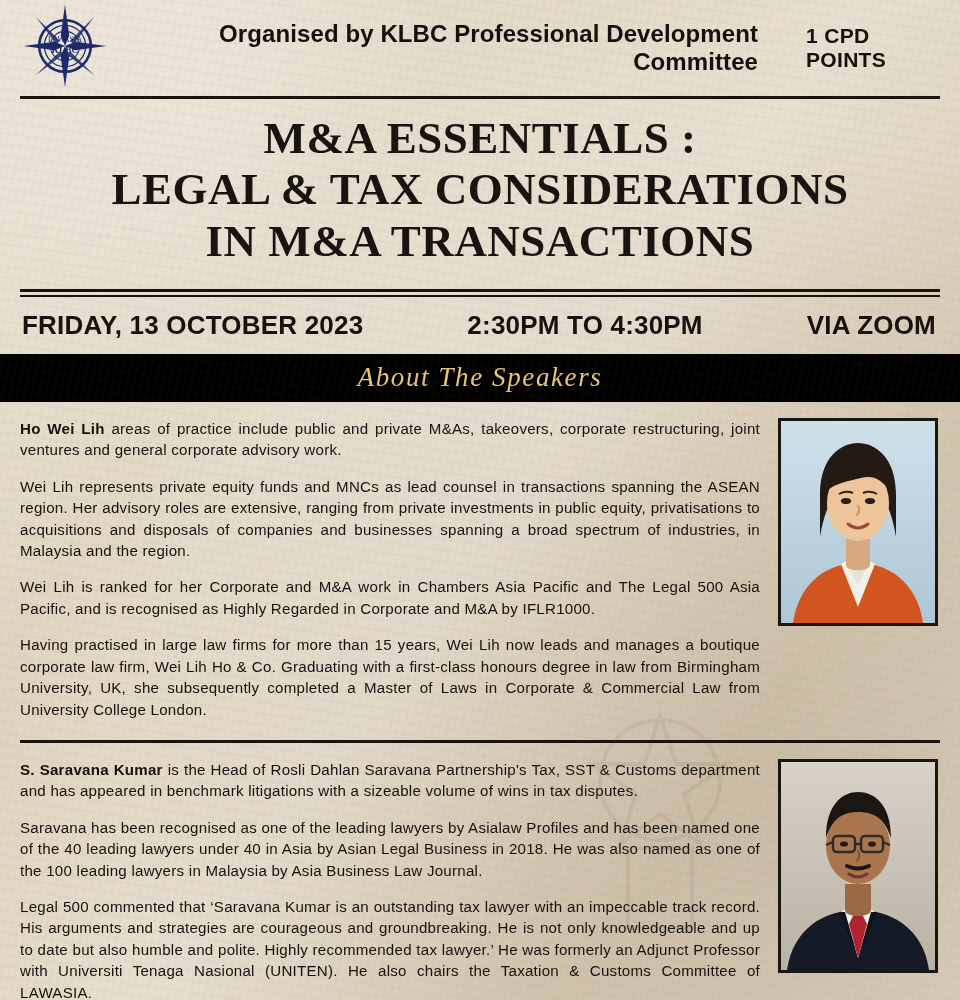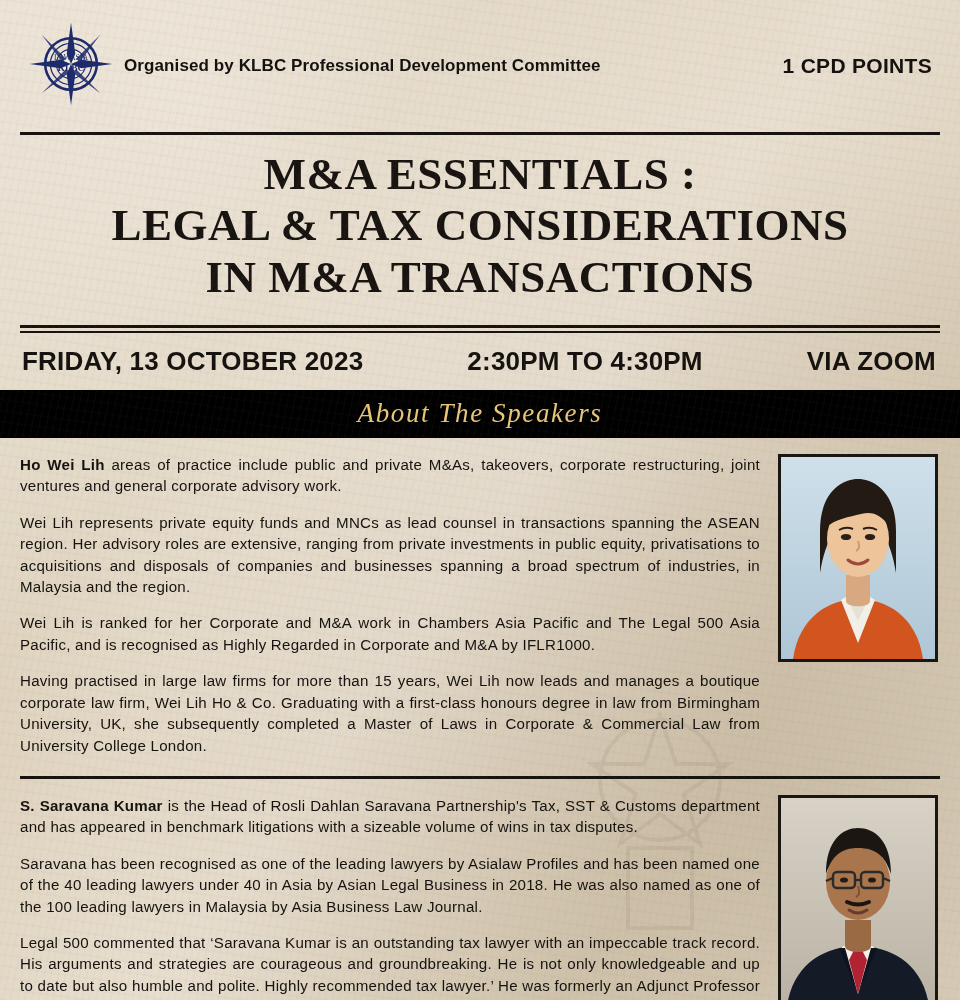--- a/index.html
+++ b/index.html
@@ -39,37 +39,39 @@
     top: 700px;
     width: 200px;
     height: 240px;
     opacity: 0.07;
     pointer-events: none;
   }
 
   
   .header {
     position: relative;
-    height: 132px;
-    padding: 0 28px;
+    height: 96px;
+    padding: 0 22px;
     display: flex;
     align-items: center;
+    gap: 48px;
   }
   .logo {
     width: 86px;
     height: 86px;
     margin-top: -4px;
     flex: none;
   }
   .org-line {
     margin-left: 10px;
-    font-size: 17px;
+    font-size: 24px;
     font-weight: bold;
     color: #14110e;
     letter-spacing: 0.1px;
+    text-align: right;
   }
   .cpd {
     margin-left: auto;
     font-size: 21px;
     font-weight: bold;
     color: #14110e;
     letter-spacing: 0.3px;
   }
   .rule {
     height: 3px;

